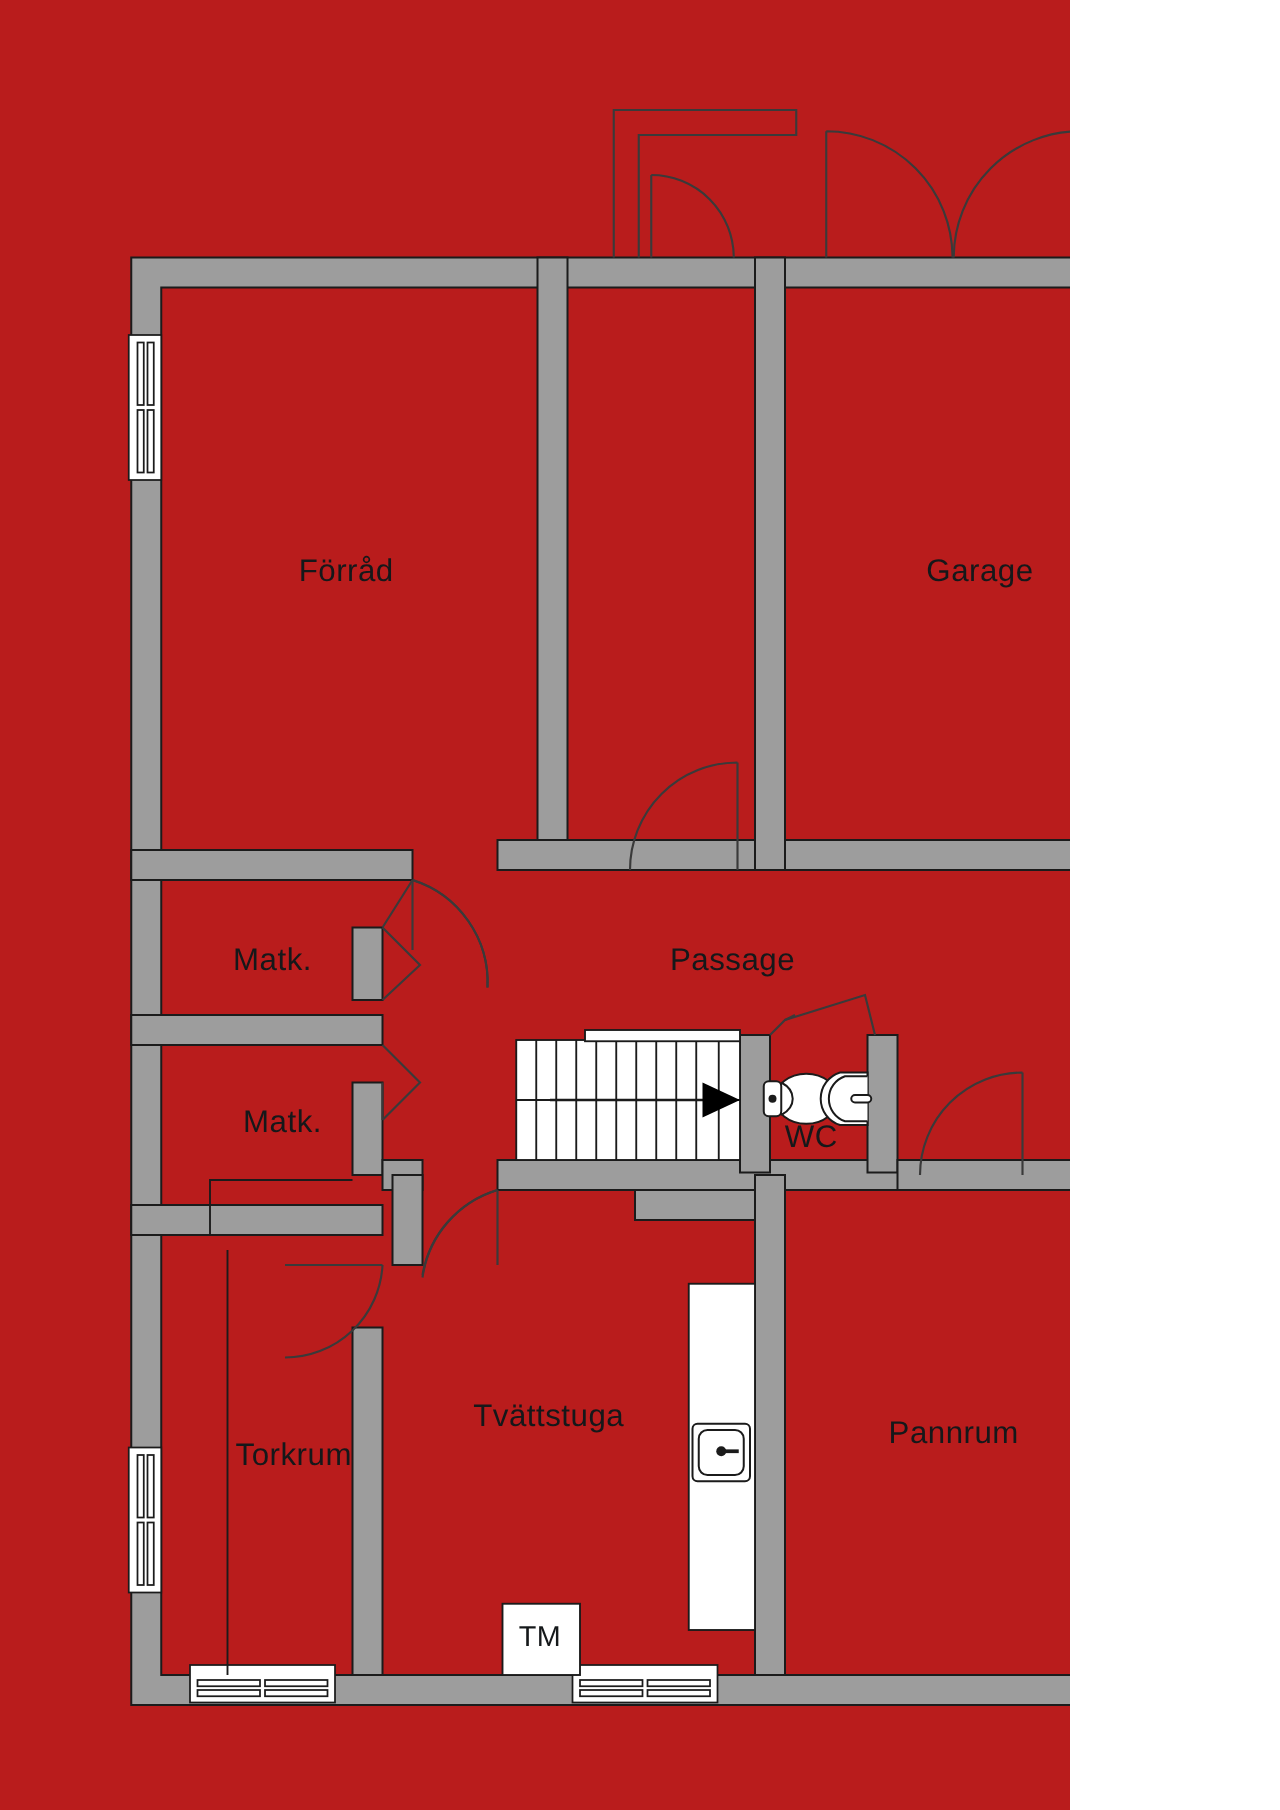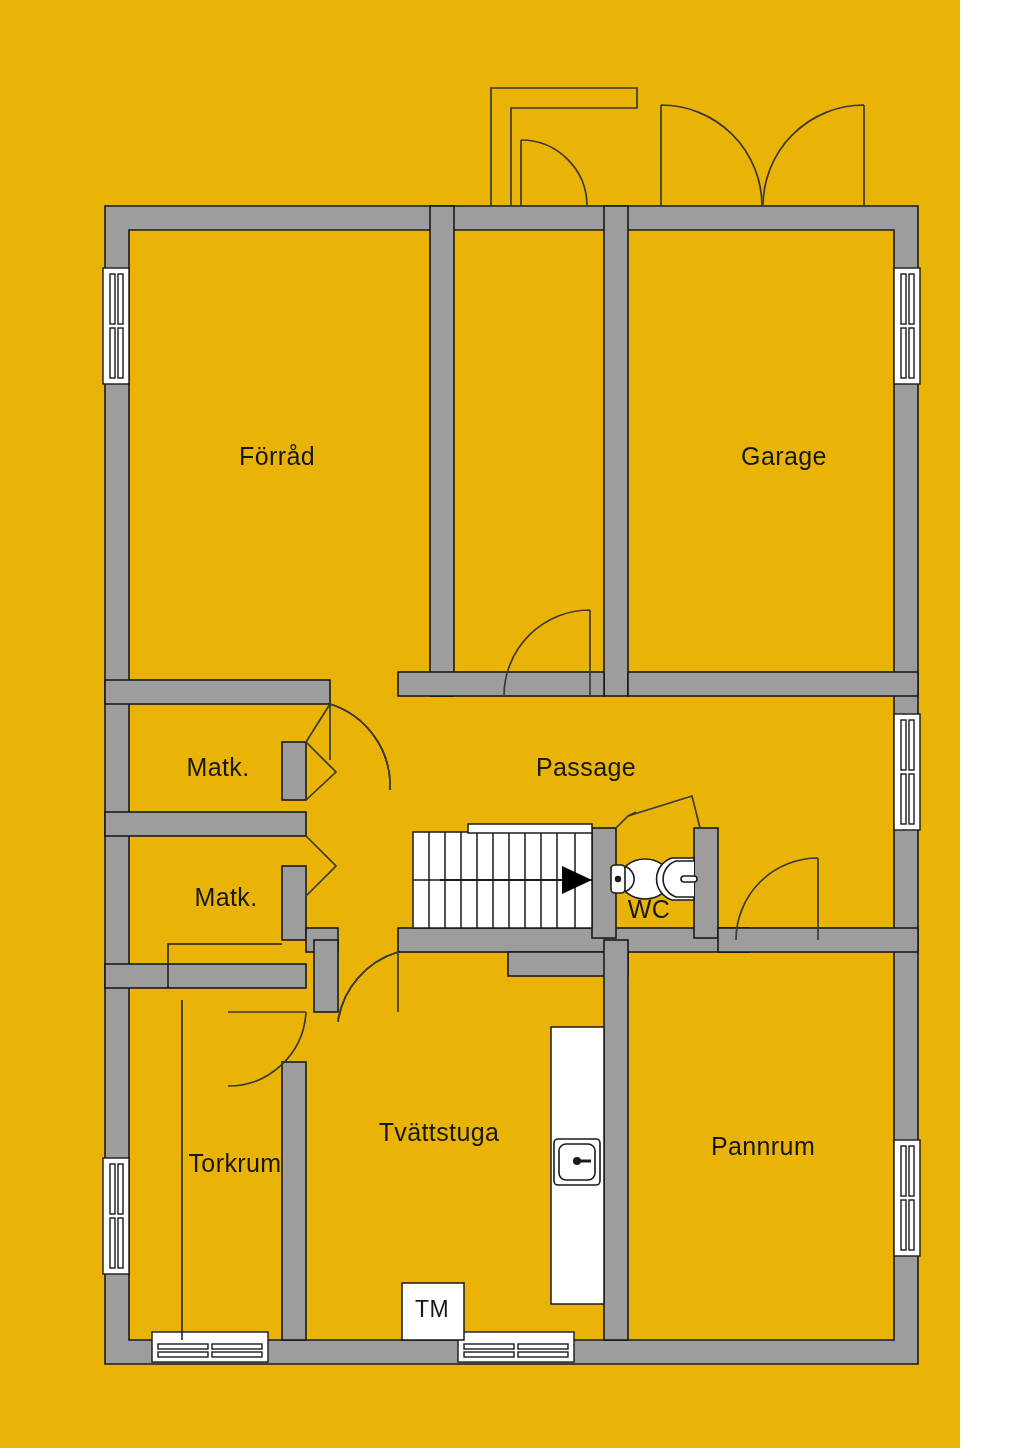--- a/index.html
+++ b/index.html
@@ -4,23 +4,23 @@
 <title>Floor Plan</title>
 <style>
   html, body {
     margin: 0;
     padding: 0;
     background: #ffffff;
     font-family: "Liberation Sans", sans-serif;
   }
   #plan-root {
     position: relative;
-    width: 960px;
+    width: 856px;
     height: 1448px;
-    background: #eab308;
+    background: #b91c1c;
     overflow: hidden;
   }
   svg.floorplan {
     display: block;
     width: 1024px;
     height: 1448px;
   }
   .room-label {
     font-family: "Liberation Sans", sans-serif;
     font-size: 25px;

